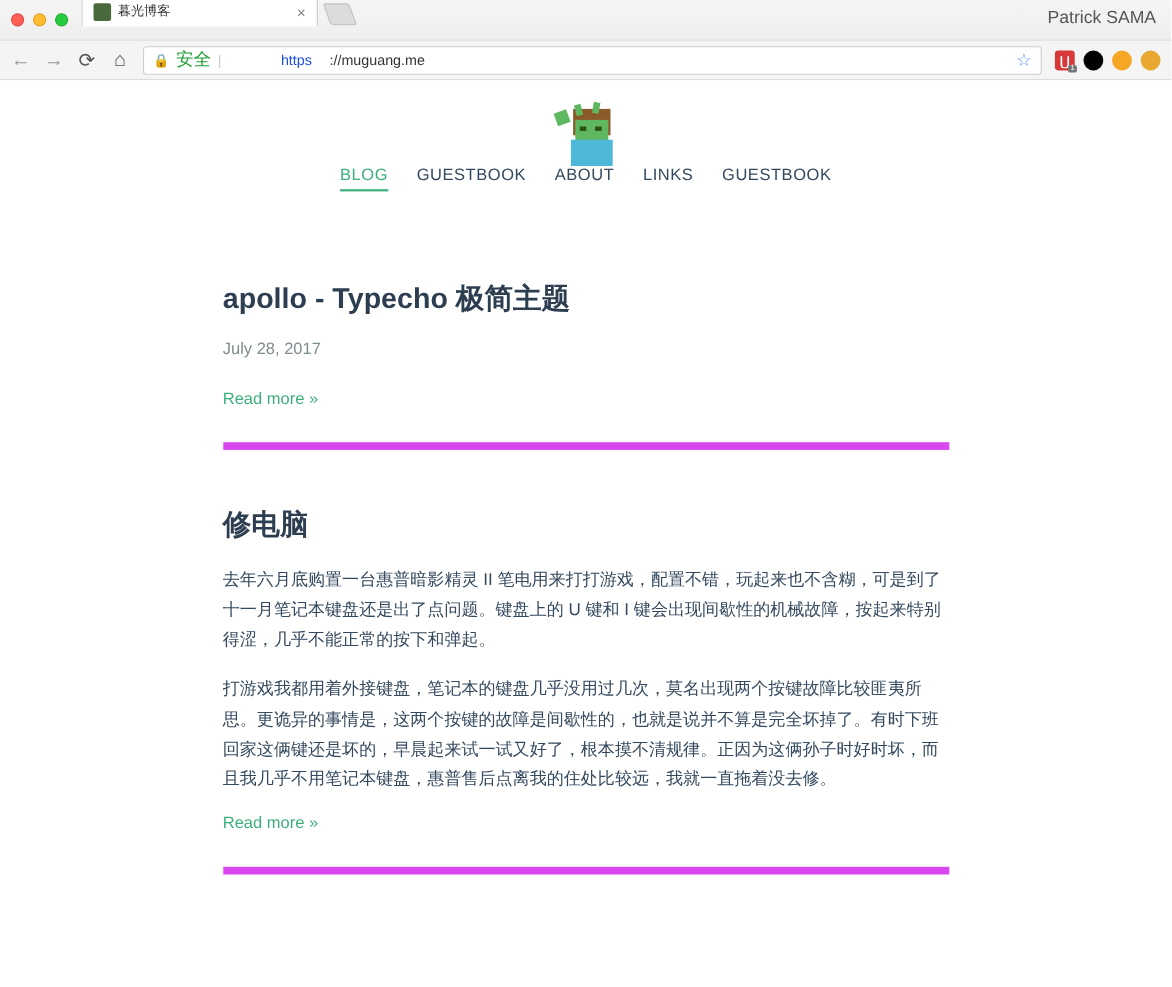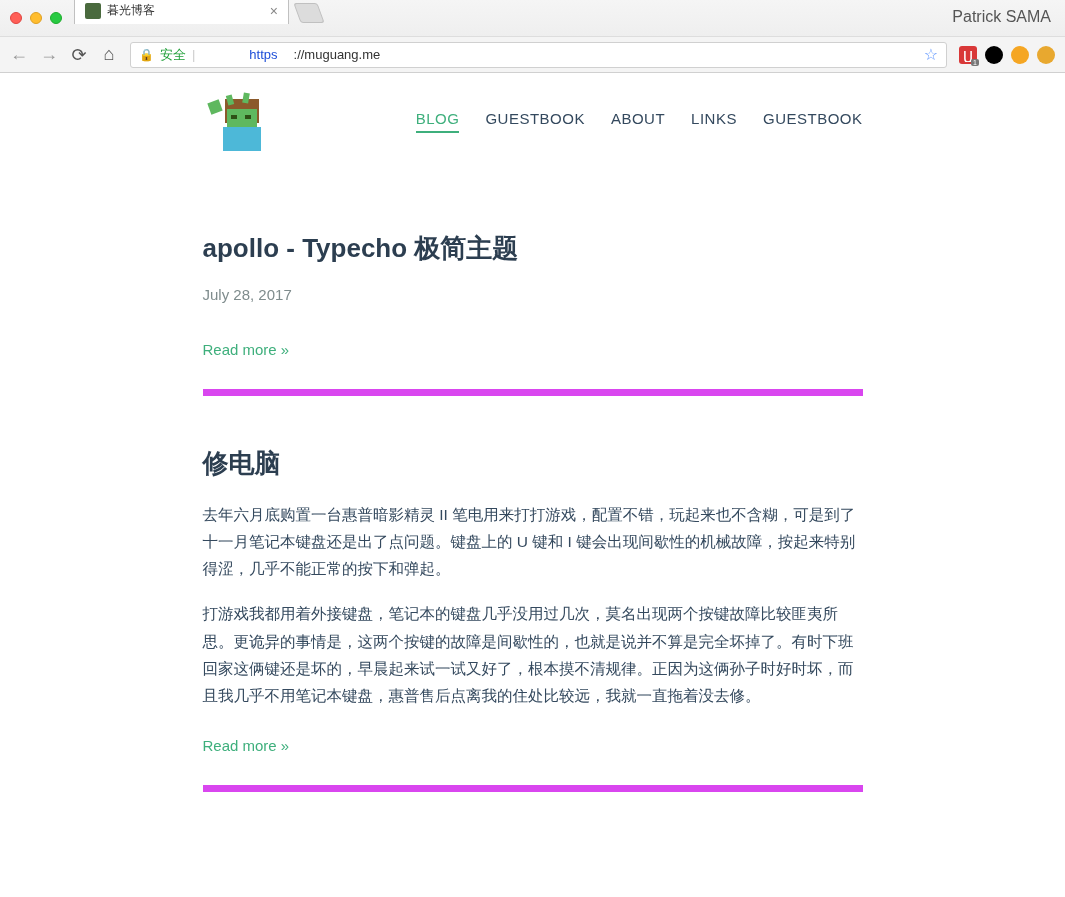--- a/index.html
+++ b/index.html
@@ -104,21 +104,21 @@
       border: 1px solid #d0d0d0;
       border-radius: 3px;
       height: 26px;
       display: flex;
       align-items: center;
       padding: 0 8px;
       font-size: 13px;
       gap: 6px;
     }
     .lock-icon { color: #21a03a; font-size: 12px; }
-    .secure-label { color: #21a03a; font-size: 13px; }
+    .secure-label { color: #21a03a; font-size: 16px; }
     .url-protocol { color: #1d4ed8; margin-left: 48px; }
     .url-rest { color: #333; margin-left: 16px; }
     .star { margin-left: auto; color: #5b93ff; font-size: 16px; }
     
     .ext-icons {
       display: flex;
       gap: 8px;
       align-items: center;
     }
     .ext-icon { width: 18px; height: 18px; border-radius: 3px; }
@@ -151,20 +151,21 @@
     .container {
       max-width: 700px;
       margin: 0 auto;
       padding: 18px 20px;
     }
     .header {
       display: flex;
       align-items: center;
       justify-content: space-between;
       padding-bottom: 20px;
+      flex-direction: column;
     }
     .logo {
       width: 68px;
       height: 60px;
       position: relative;
     }
     .logo svg { width: 100%; height: 100%; }
     
     .nav {
       display: flex;
@@ -204,21 +205,20 @@
       line-height: 1.75;
       color: #34495e;
       margin-bottom: 18px;
     }
     .post-excerpt a { color: #3eaf7c; text-decoration: none; }
     .read-more {
       color: #3eaf7c;
       font-size: 15px;
       text-decoration: none;
       display: inline-block;
-      margin-top: 10px;
     }
   </style>
 </head>
 <body>
 
 <div class="browser-chrome">
   <div class="titlebar">
     <div class="traffic-lights">
       <div class="tl tl-red"></div>
       <div class="tl tl-yellow"></div>

